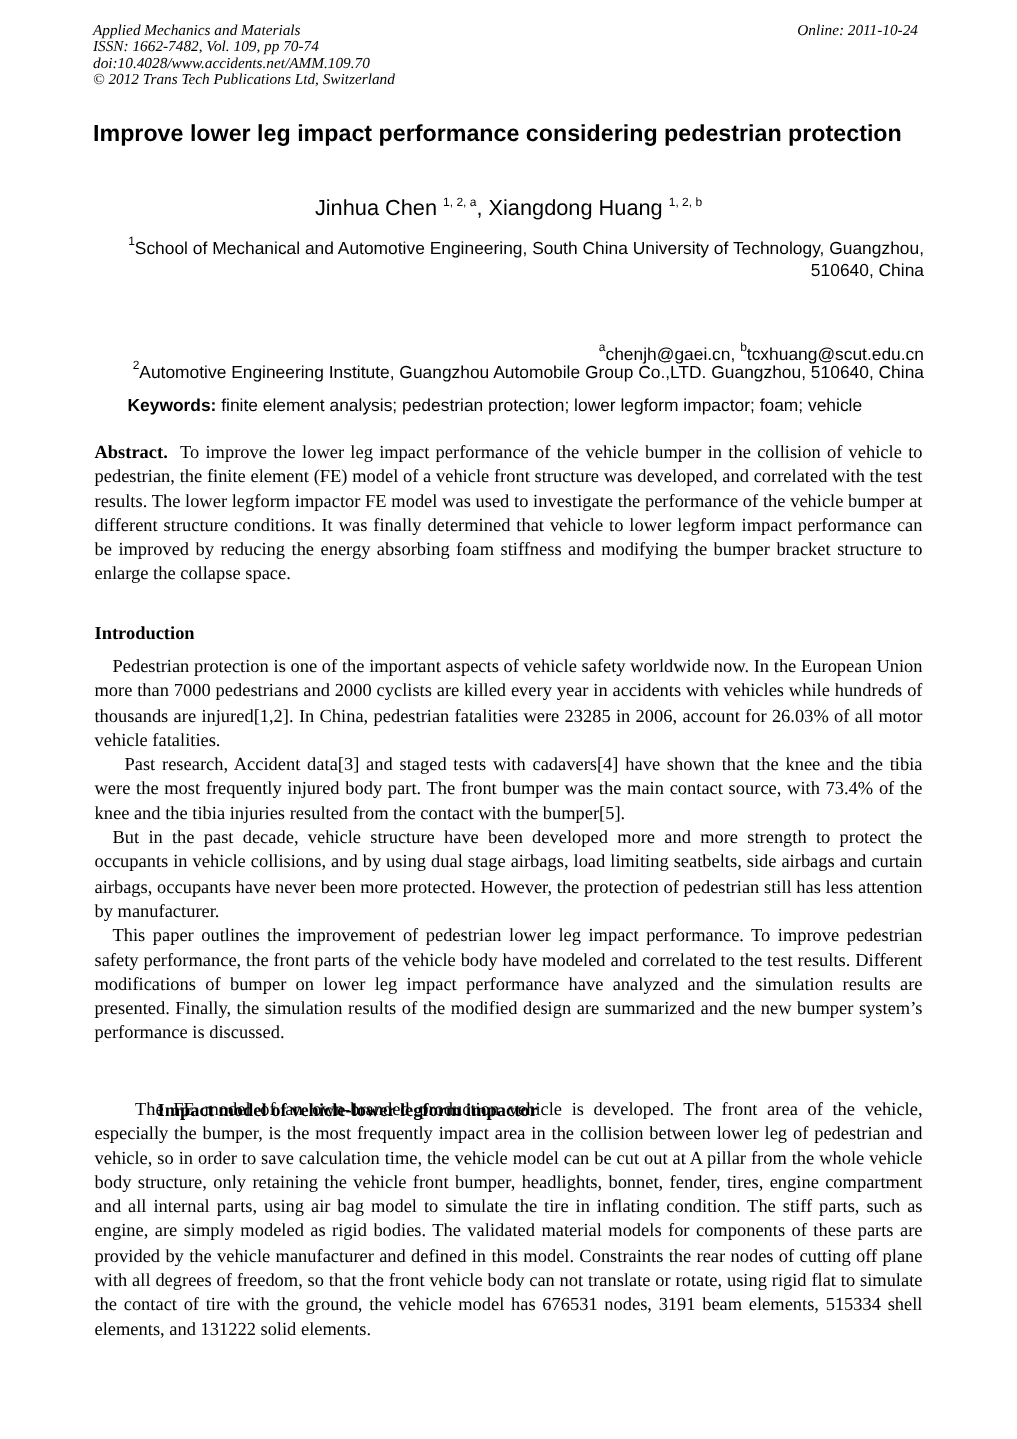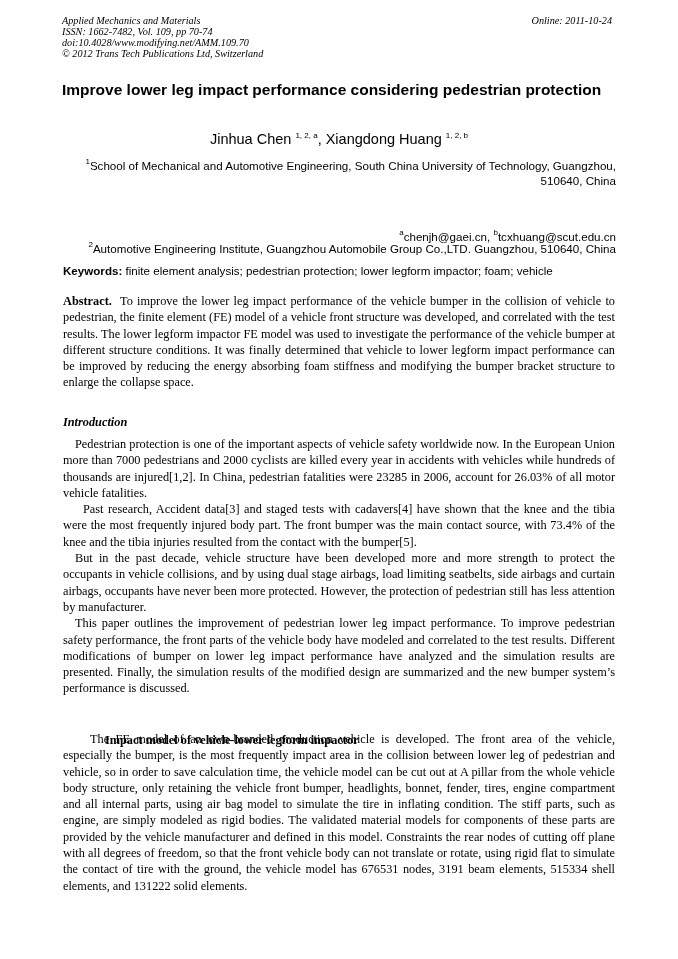--- a/index.html
+++ b/index.html
@@ -9,42 +9,42 @@
   .hdr-left { left: 62px; top: 15px; }
   .hdr-right { right: 62px; top: 15px; }
   .title { position: absolute; left: 62px; width: 554px; top: 80px; font-family: "Liberation Sans", sans-serif; font-weight: bold; font-size: 15.5px; line-height: 19px; }
   .authors { position: absolute; left: 62px; width: 554px; top: 130px; text-align: center; font-family: "Liberation Sans", sans-serif; font-size: 14.5px; line-height: 18px; }
   .authors sup, .aff sup { font-size: 8px; vertical-align: 6px; line-height: 0; }
   .aff { position: absolute; left: 62px; width: 554px; text-align: right; font-family: "Liberation Sans", sans-serif; font-size: 11.6px; line-height: 15px; }
   .aff1 { top: 158px; }
   .aff2 { top: 193px; margin-top: 48px; }
   .emails { top: 229px; }
   .keywords { position: absolute; left: 63px; width: 554px; top: 263px; font-family: "Liberation Sans", sans-serif; font-size: 11.6px; line-height: 15px; }
-  .keywords b { font-weight: bold; }
+  .keywords b { font-weight: bold; margin-left: 22px; }
   .body-text { position: absolute; left: 63px; width: 552px; font-family: "Liberation Serif", serif; font-size: 12.3px; line-height: 16.3px; text-align: justify; }
   .abstract { top: 293px; }
   .abstract .lead { font-weight: bold; }
   .heading { position: absolute; left: 63px; font-family: "Liberation Serif", serif; font-weight: bold; font-size: 12.3px; line-height: 16px; }
-  .h-intro { top: 414px; font-style: italic; }
+  .h-intro { top: 414px; }
   .h-impact { top: 732px; margin-left: 42px; }
   .intro { top: 436px; }
   .impact { top: 731px; }
   .para { margin: 0; text-indent: 12px; }
   .para.big-indent { text-indent: 27px; }
   .para.mid-indent { text-indent: 20px; }
 </style>
 </head>
 <body>
 
 <div class="page">
 
   <div class="hdr hdr-left">
     <div>Applied Mechanics and Materials</div>
     <div>ISSN: 1662-7482, Vol. 109, pp 70-74</div>
-    <div>doi:10.4028/www.modifying.net/AMM.109.70</div>
+    <div>doi:10.4028/www.accidents.net/AMM.109.70</div>
     <div>© 2012 Trans Tech Publications Ltd, Switzerland</div>
   </div>
   <div class="hdr hdr-right">Online: 2011-10-24</div>
 
   <div class="title">Improve lower leg impact performance considering pedestrian protection</div>
 
   <div class="authors">
     <span>Jinhua Chen</span>
     <sup>1, 2, a</sup><span>, </span>
     <span>Xiangdong Huang</span>

